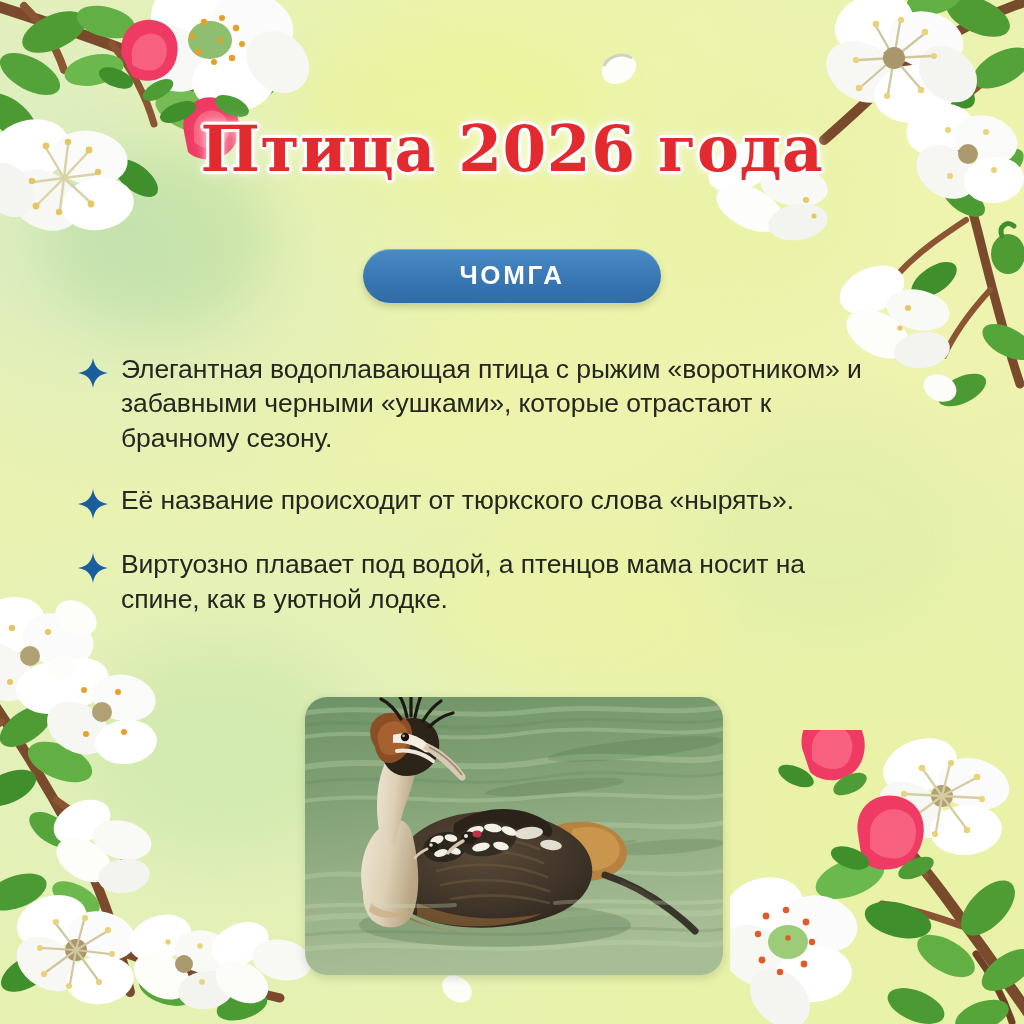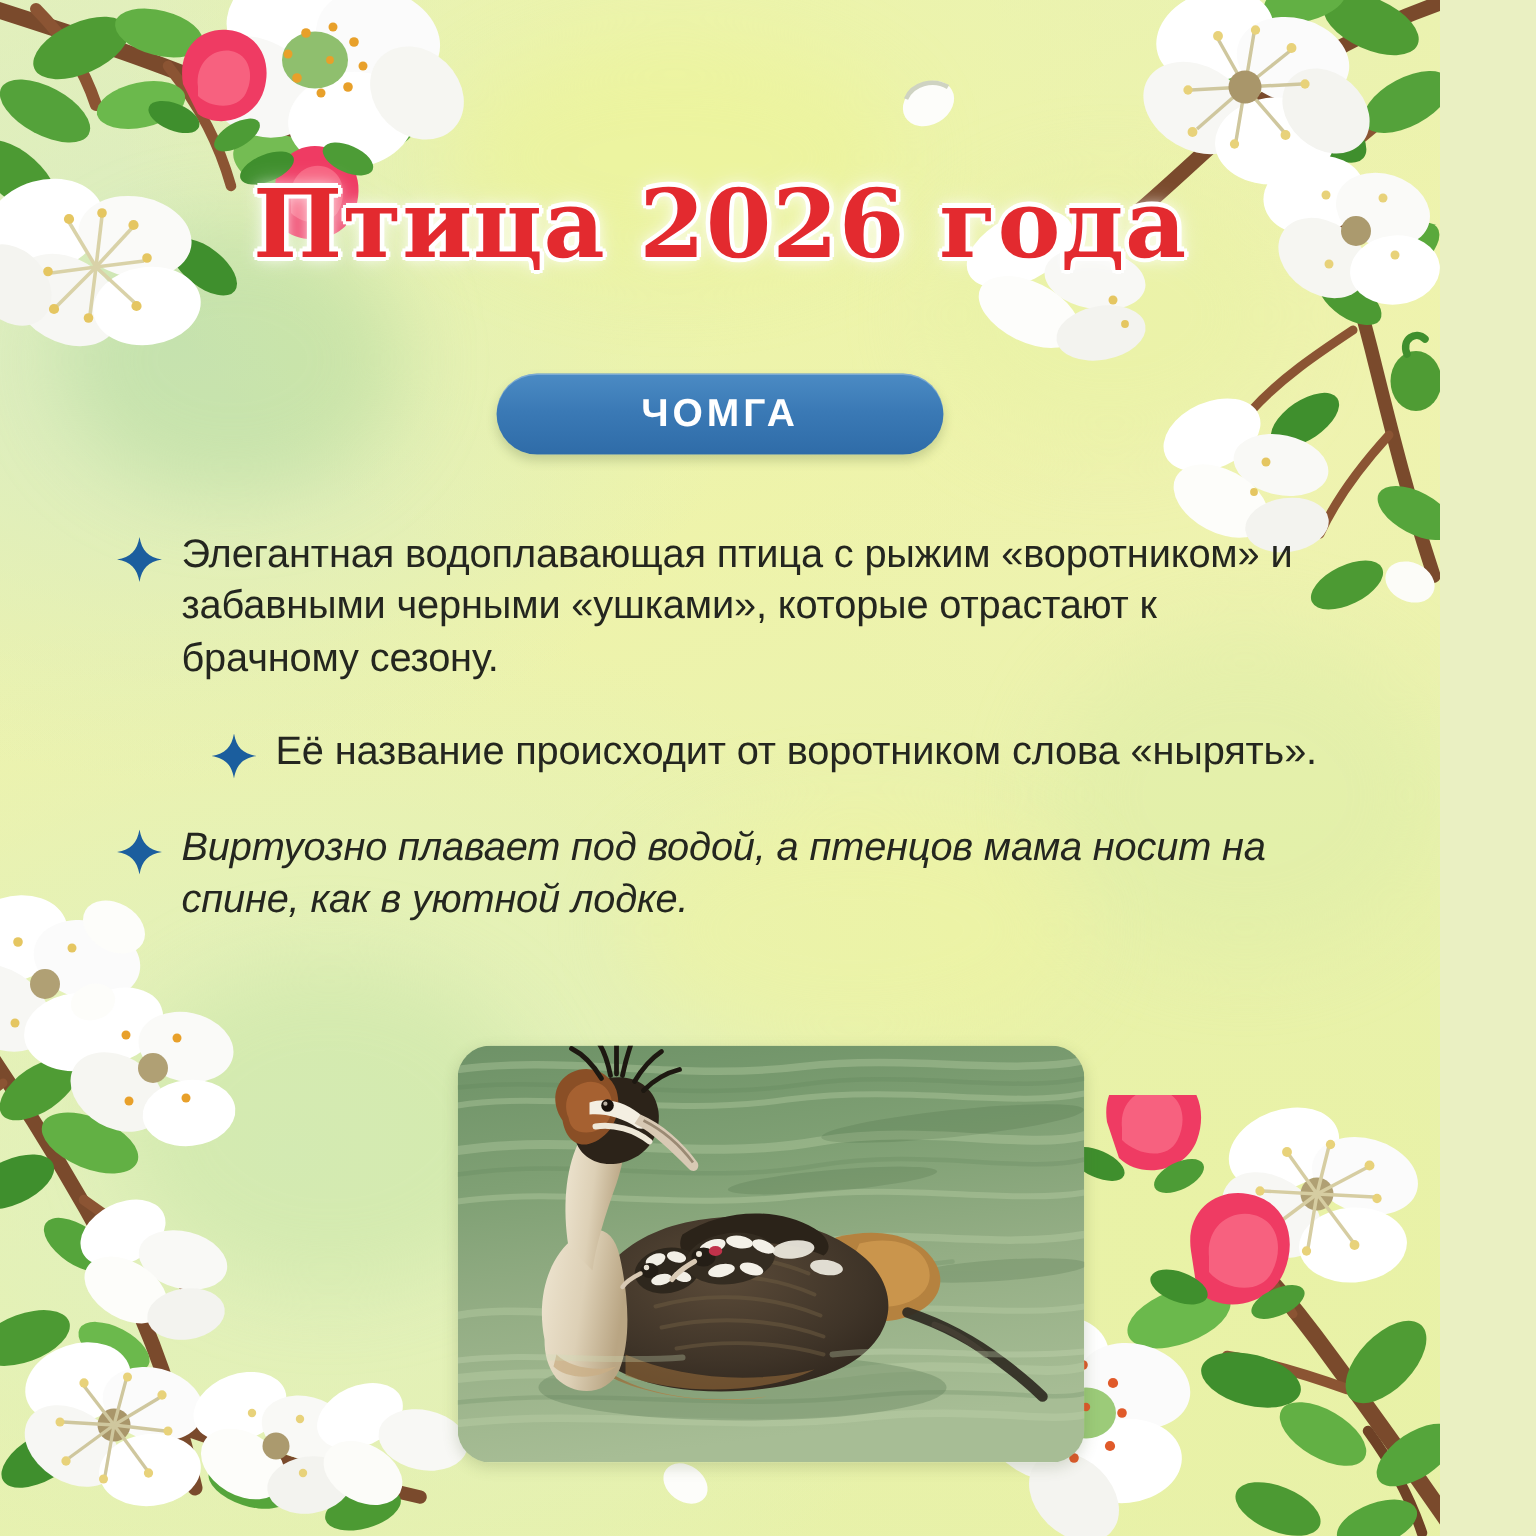--- a/index.html
+++ b/index.html
@@ -3,29 +3,28 @@
 <meta charset="utf-8">
 <title>Птица 2026 года — Чомга</title>
 <style>
   html,body{margin:0;padding:0;}
   body{
     width:1024px;height:1024px;overflow:hidden;
     font-family:"Liberation Sans", sans-serif;
     background:#eaf0c2;
   }
   .poster{
-    position:relative;width:944px;height:1024px;overflow:hidden;
+    position:relative;width:1024px;height:1024px;overflow:hidden;
     background:
       radial-gradient(ellipse 60% 45% at 50% 8%,  #eef5a8 0%, rgba(238,245,168,0) 70%),
       radial-gradient(ellipse 55% 40% at 12% 22%, #d8ecc2 0%, rgba(216,236,194,0) 72%),
       radial-gradient(ellipse 50% 35% at 88% 30%, #eff3b0 0%, rgba(239,243,176,0) 70%),
       radial-gradient(ellipse 70% 50% at 20% 75%, #dff0bf 0%, rgba(223,240,191,0) 72%),
       radial-gradient(ellipse 60% 45% at 85% 80%, #e9f2a6 0%, rgba(233,242,166,0) 72%),
       linear-gradient(160deg,#e4f0bb 0%, #eef3ab 38%, #e9f2ae 62%, #e7f1a8 100%);
-    padding-left: 16px;
   }
   
   .blotch{position:absolute;border-radius:50%;filter:blur(26px);pointer-events:none;}
 
   
   .corner{position:absolute;pointer-events:none;}
   .c-tl{left:-6px;top:-8px;width:360px;height:330px;}
   .c-tr{right:-8px;top:-10px;width:330px;height:420px;}
   .c-bl{left:-10px;bottom:-8px;width:330px;height:440px;}
   .c-br{right:-6px;bottom:-6px;width:300px;height:300px;}
@@ -55,22 +54,22 @@
     background:linear-gradient(180deg,#4b8bc4 0%,#3a79b5 48%,#2f6ca8 100%);
     color:#ffffff;
     font-size:26px;
     font-weight:700;
     letter-spacing:2.6px;
     line-height:1;
     box-shadow:0 4px 7px rgba(60,80,40,0.22), inset 0 1px 0 rgba(255,255,255,.28);
   }
   
   .bullets{position:absolute;left:78px;top:352px;width:800px;}
-  .bullet{display:flex;align-items:flex-start;margin-bottom:28px;justify-content:flex-end;}
-  .bullet:last-child{margin-bottom:0;font-style:italic;}
+  .bullet{display:flex;align-items:flex-start;margin-bottom:28px;}
+  .bullet:last-child{margin-bottom:0;}
   .star{flex:0 0 auto;width:30px;height:30px;margin-top:6px;margin-right:13px;}
   .btext{
     color:#24261f;
     font-size:26.5px;
     line-height:1.30;
     font-family:"Liberation Sans", sans-serif;
     font-weight:400;
     letter-spacing:-0.1px;
     white-space:pre-line;
   }
@@ -473,21 +472,21 @@
       <svg class="star" viewBox="0 0 30 30">
         <path d="M15 0 C16.6 9.2 20.8 13.4 30 15 C20.8 16.6 16.6 20.8 15 30 C13.4 20.8 9.2 16.6 0 15 C9.2 13.4 13.4 9.2 15 0 Z" fill="#1b5e9e"></path>
       </svg>
       <div class="btext">Элегантная водоплавающая птица с рыжим «воротником» и забавными черными «ушками», которые отрастают к брачному сезону.</div>
     </div>
 
     <div class="bullet">
       <svg class="star" viewBox="0 0 30 30">
         <path d="M15 0 C16.6 9.2 20.8 13.4 30 15 C20.8 16.6 16.6 20.8 15 30 C13.4 20.8 9.2 16.6 0 15 C9.2 13.4 13.4 9.2 15 0 Z" fill="#1b5e9e"></path>
       </svg>
-      <div class="btext">Её название происходит от воротником слова «нырять».</div>
+      <div class="btext">Её название происходит от тюркского слова «нырять».</div>
     </div>
 
     <div class="bullet">
       <svg class="star" viewBox="0 0 30 30">
         <path d="M15 0 C16.6 9.2 20.8 13.4 30 15 C20.8 16.6 16.6 20.8 15 30 C13.4 20.8 9.2 16.6 0 15 C9.2 13.4 13.4 9.2 15 0 Z" fill="#1b5e9e"></path>
       </svg>
       <div class="btext">Виртуозно плавает под водой, а птенцов мама носит на спине, как в уютной лодке.</div>
     </div>
 
   </div>

